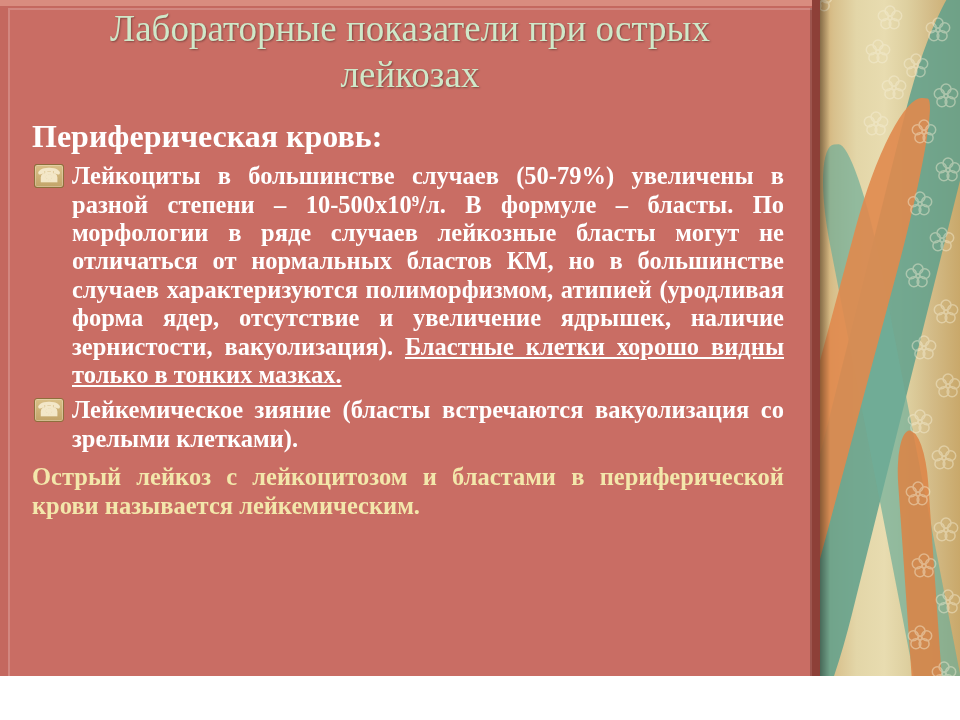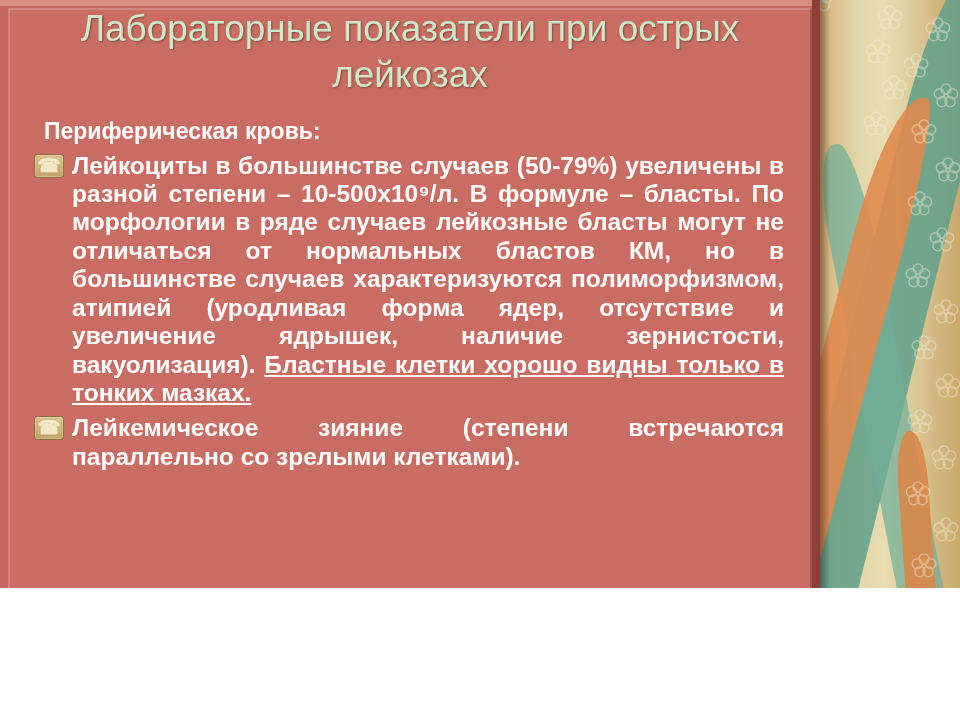--- a/index.html
+++ b/index.html
@@ -3,24 +3,24 @@
 <meta charset="utf-8">
 <style>
   html, body {
     margin: 0;
     padding: 0;
     background: #ffffff;
   }
   #slide {
     position: relative;
     width: 960px;
-    height: 588px;
+    height: 676px;
     overflow: hidden;
     background: #8b5cf6;
-    font-family: Liberation Sans, sans-serif;
+    font-family: Liberation Serif, serif;
   }
 
   
   .right-band {
     position: absolute;
     top: 0;
     right: 0;
     width: 140px;
     height: 720px;
     overflow: hidden;
@@ -144,22 +144,22 @@
     position: absolute;
     left: 32px;
     top: 118px;
     width: 752px;
     color: #ffffff;
     font-weight: bold;
     font-size: 24.5px;
     line-height: 1.16;
   }
   .lead {
-    margin: 0 0 6px 12px;
-    font-size: 23px;
+    margin: 0 0 6px 0;
+    font-size: 32px;
   }
   ul.bullets {
     list-style: none;
     margin: 0;
     padding: 0;
   }
   ul.bullets > li {
     position: relative;
     padding-left: 40px;
     margin-bottom: 7px;
@@ -215,24 +215,25 @@
           <span class="marker">☎</span>
         </li>
 
         <li>
           <span class="marker">☎</span>
           <span>Лейкоциты в большинстве случаев (50-79%) увеличены в разной степени – 10-500х10⁹/л. В формуле – бласты. По морфологии в ряде случаев лейкозные бласты могут не отличаться от нормальных бластов КМ, но в большинстве случаев характеризуются полиморфизмом, атипией (уродливая форма ядер, отсутствие и увеличение ядрышек, наличие зернистости, вакуолизация). </span><span class="u">Бластные клетки хорошо видны только в тонких мазках.</span>
         </li>
 
         <li>
           <span class="marker">☎</span>
-          <span>Лейкемическое зияние (степени встречаются параллельно со зрелыми клетками).</span>
+          <span>Лейкемическое зияние (бласты встречаются вакуолизация со зрелыми клетками).</span>
         </li>
       </ul>
 
+      <div class="closing">Острый лейкоз с лейкоцитозом и  бластами в периферической крови называется лейкемическим.</div>
     </div>
   </div>
 
   <div class="right-band">
     <div class="band-teal"></div>
     <div class="band-teal2"></div>
     <div class="band-orange"></div>
     <div class="band-orange2"></div>
     <svg class="band-flowers" viewBox="0 0 140 720" preserveAspectRatio="none">
       <g fill="none" stroke="#f7f0d8" stroke-width="1.6" opacity="0.85">

